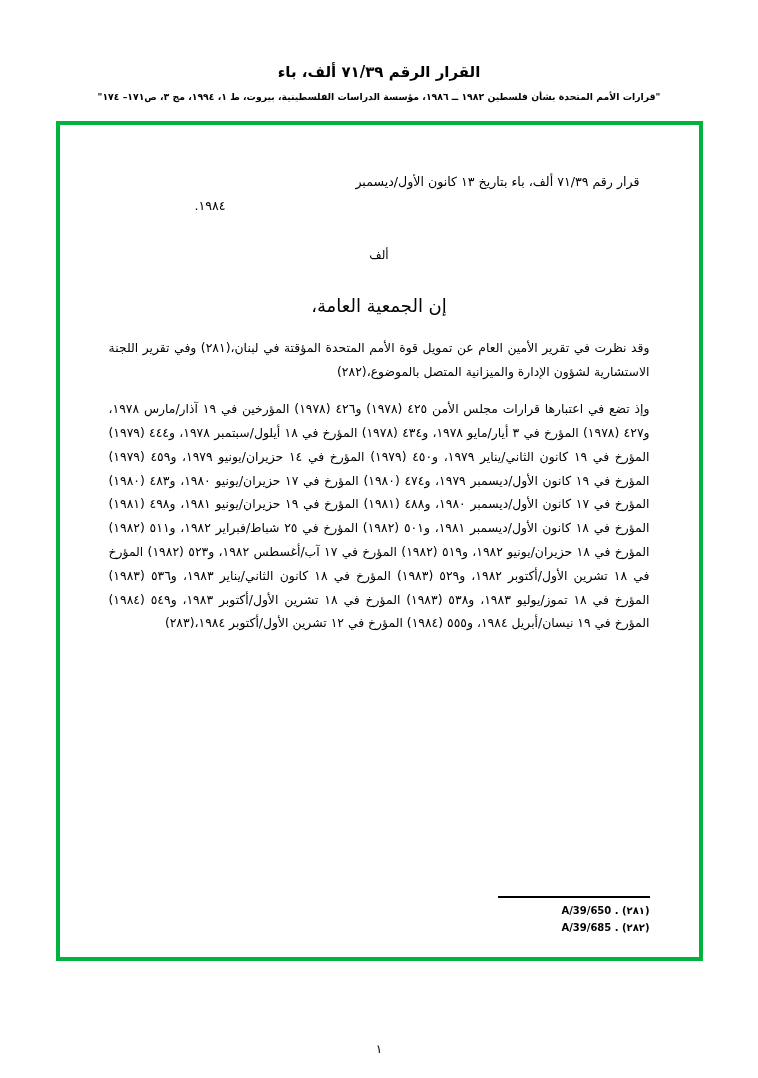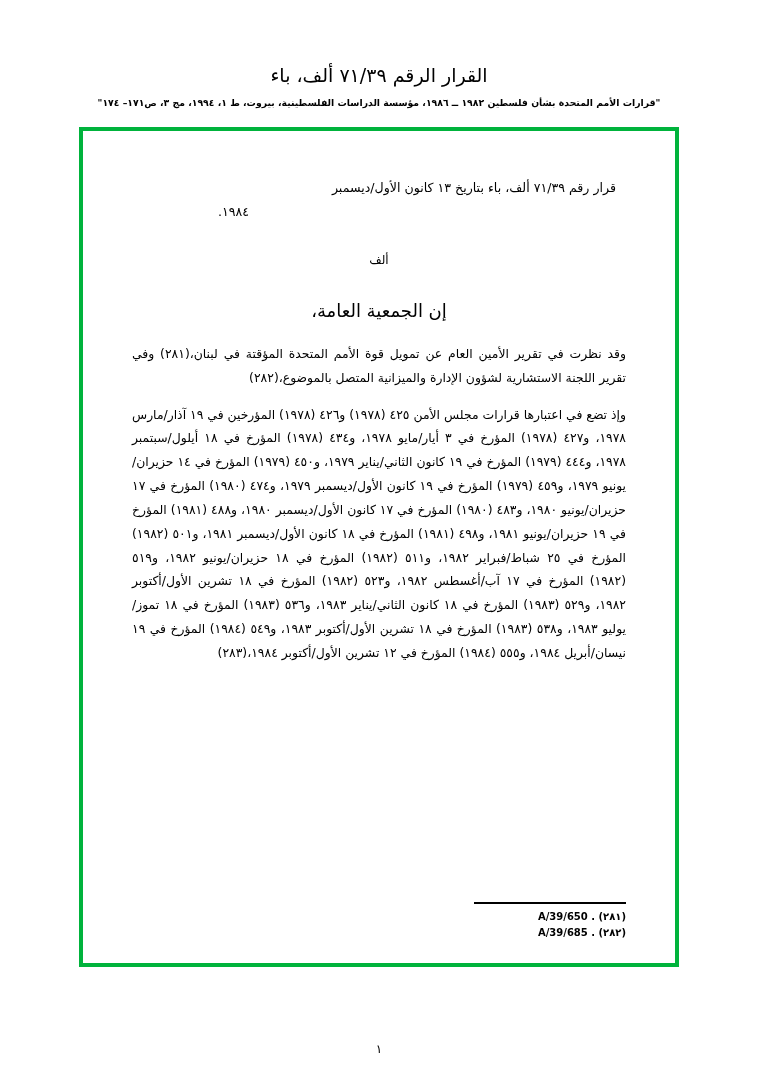--- a/index.html
+++ b/index.html
@@ -21,36 +21,36 @@
     box-sizing: border-box;
     padding: 62px 40px 20px 40px;
     position: relative;
   }
   .doc-header {
     text-align: center;
     direction: rtl;
   }
   .doc-title {
     font-family: "DejaVu Sans", sans-serif;
-    font-weight: normal;
-    font-size: 19px;
+    font-weight: bold;
+    font-size: 15px;
     line-height: 1.4;
     margin: 0 0 7px 0;
     letter-spacing: 0px;
   }
   .doc-source {
     font-family: "DejaVu Sans", sans-serif;
     font-weight: bold;
     font-size: 9.3px;
     line-height: 1.4;
     margin: 0;
   }
   .frame {
     margin: 18px auto 0 auto;
-    width: 600px;
+    width: 647px;
     height: 840px;
     border: 4px solid #00b33c;
     box-sizing: border-box;
     position: relative;
     background: #ffffff;
   }
   .frame-inner {
     position: absolute;
     inset: 4px;
     border: 1px solid #ffffff;

